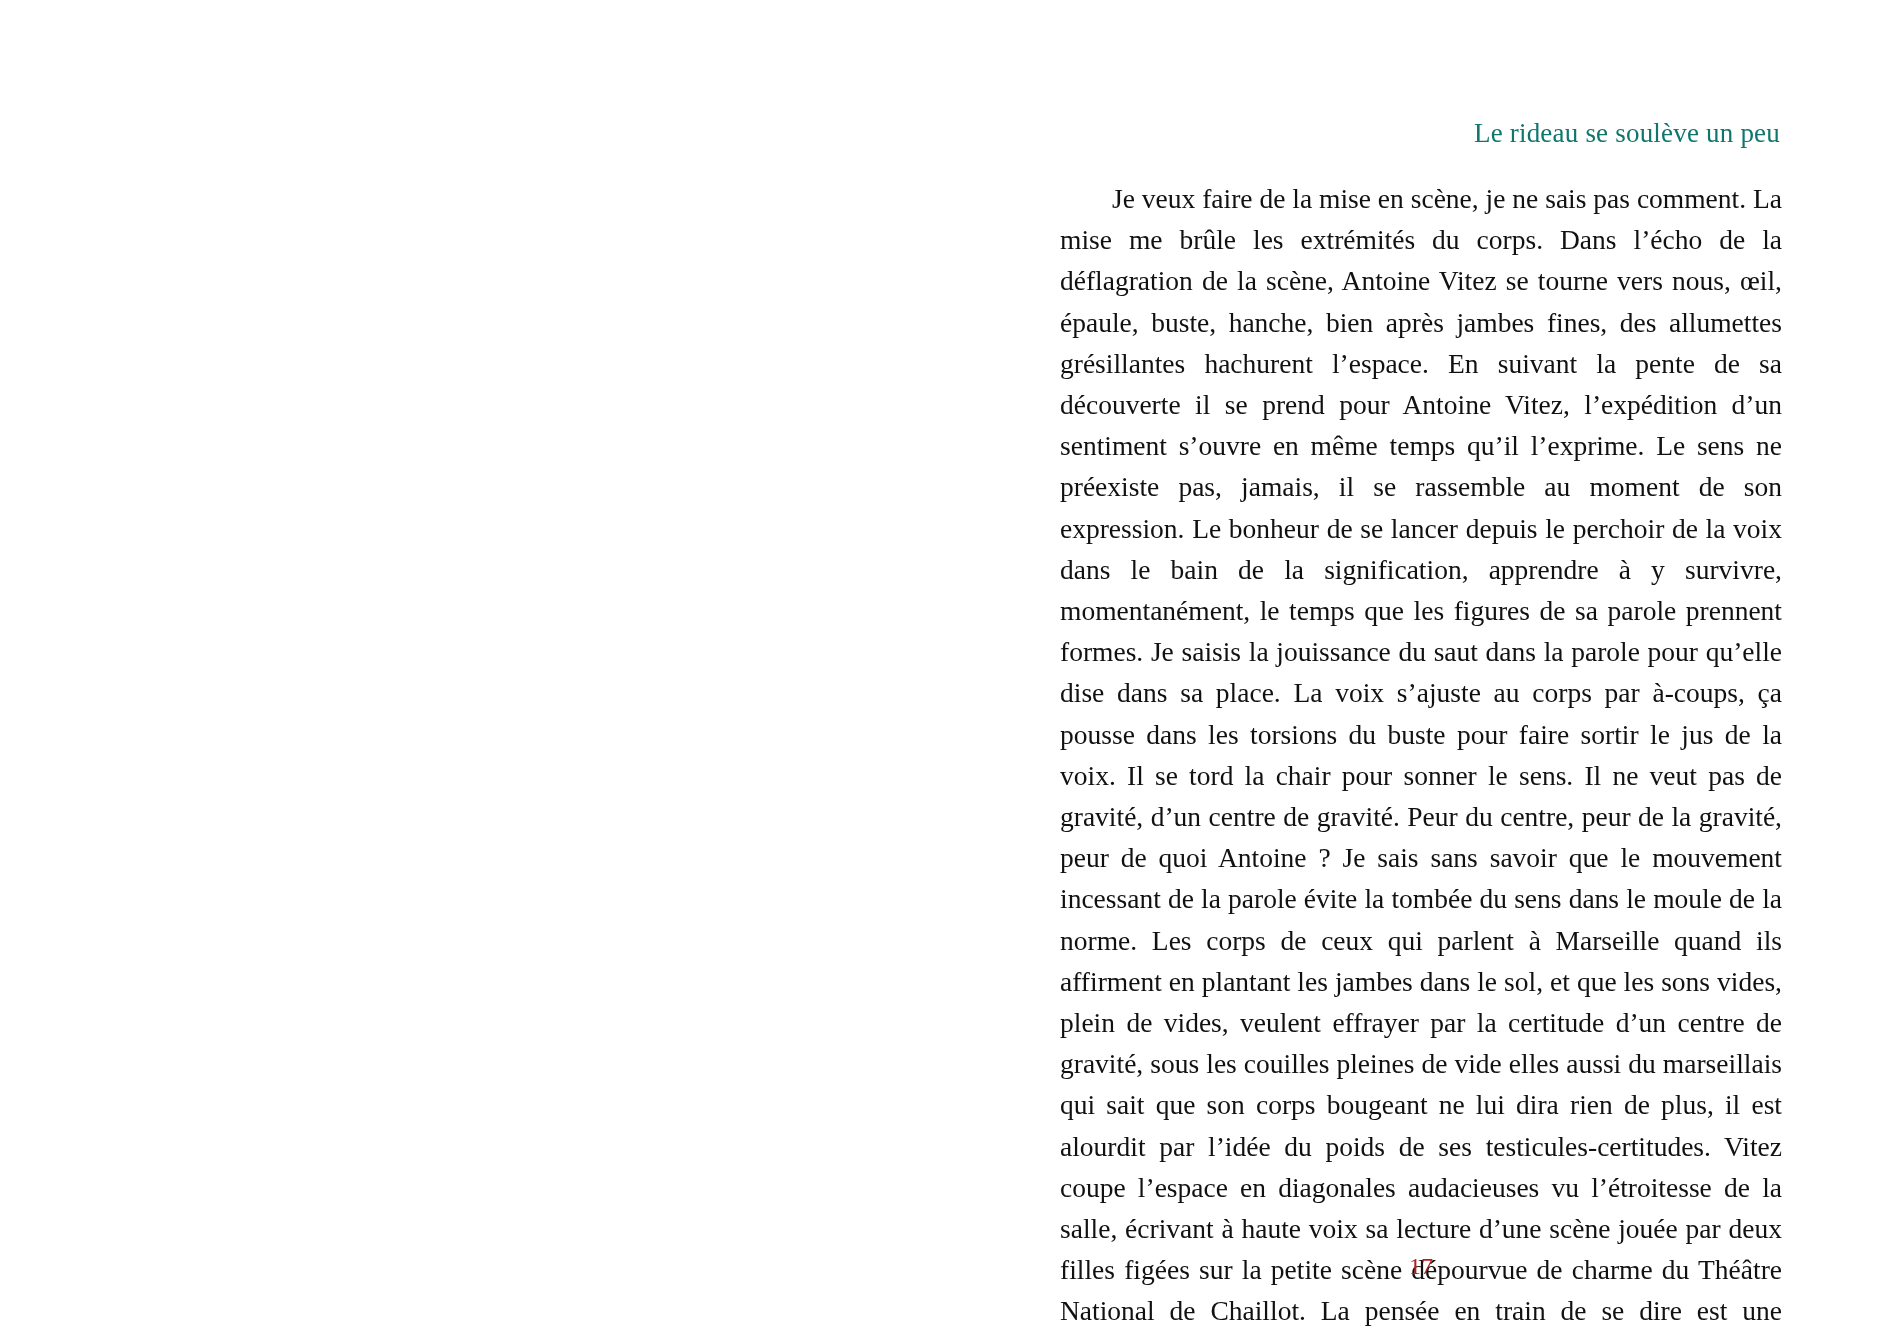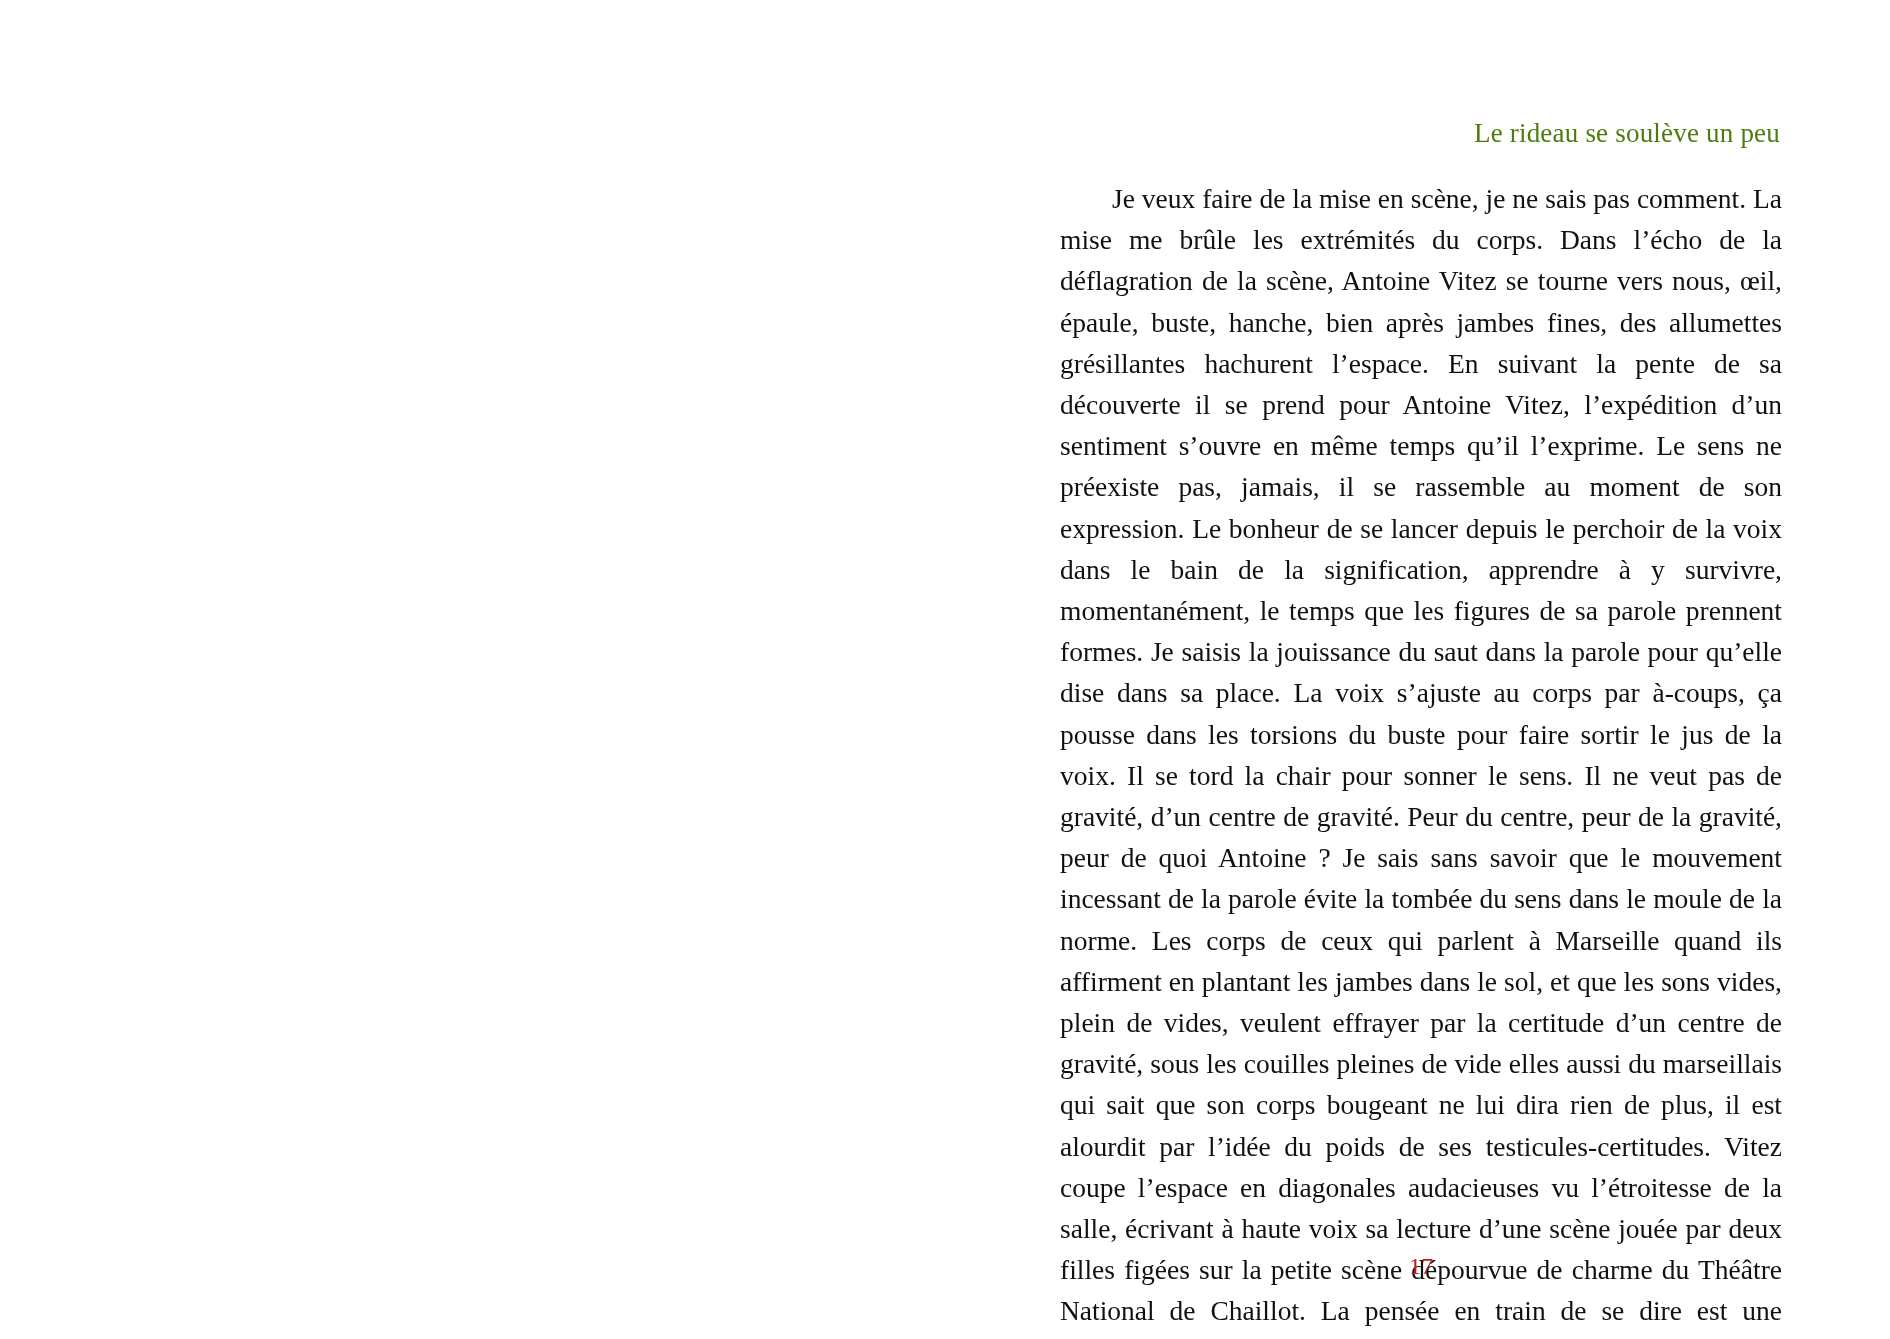--- a/index.html
+++ b/index.html
@@ -17,21 +17,21 @@
     color: #1a1a1a;
   }
   .running-head {
     position: absolute;
     top: 118px;
     left: 1060px;
     width: 720px;
     text-align: right;
     font-size: 27px;
     letter-spacing: 0.2px;
-    color: #4d7c0f;
+    color: #0f766e;
   }
   .text-column {
     position: absolute;
     top: 178px;
     left: 1060px;
     width: 722px;
     font-size: 27.5px;
     line-height: 41.2px;
     text-align: justify;
     text-justify: inter-word;

